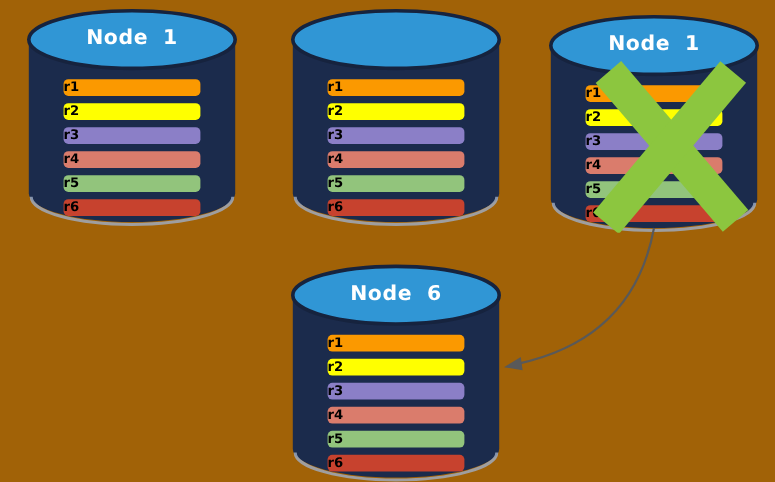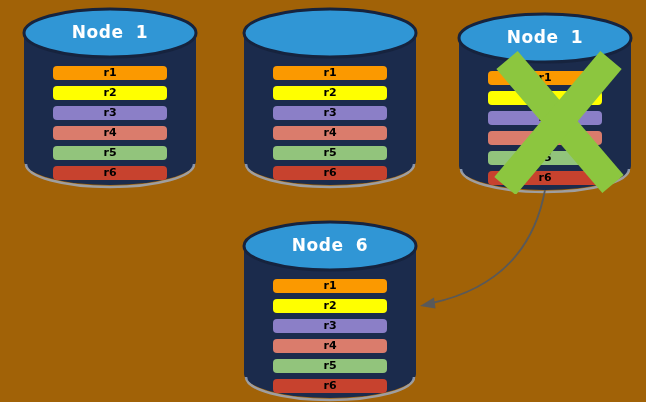--- a/index.html
+++ b/index.html
@@ -10,21 +10,21 @@
   .node{position:absolute;width:176px;height:182px;}
   .cyl{position:absolute;left:0;top:0;width:176px;height:182px;display:block;}
   .cyl .body{fill:#1B2B4C;}
   .cyl .rim{fill:none;stroke:#9FAEC6;stroke-width:2.5;opacity:.8;}
   .cyl .cap{fill:#3096D5;stroke:#16233E;stroke-width:3;}
   .title{
     position:absolute;top:15px;left:0;right:0;text-align:center;
     color:#ffffff;font-weight:bold;font-size:17px;letter-spacing:.5px;word-spacing:6px;
   }
   .bars{position:absolute;top:59px;left:31px;width:114px;}
-  .bar{height:14px;margin-bottom:6px;border-radius:4px;text-align:center;}
+  .bar{height:14px;margin-bottom:6px;border-radius:4px;text-align:left;}
   .bar-label{display:block;font-size:11px;line-height:14px;font-weight:bold;color:#000000;}
   .xmark{position:absolute;left:0;top:0;width:176px;height:182px;display:block;}
   .xmark line{stroke:#8CC63F;stroke-width:28;}
   .arrow-layer{position:absolute;left:0;top:0;width:646px;height:402px;pointer-events:none;}
   .arrow-layer .curve{fill:none;stroke:#595959;stroke-width:1.8;}
   .arrow-layer .head{fill:#595959;stroke:none;}
 </style>
 </head>
 <body>
 

